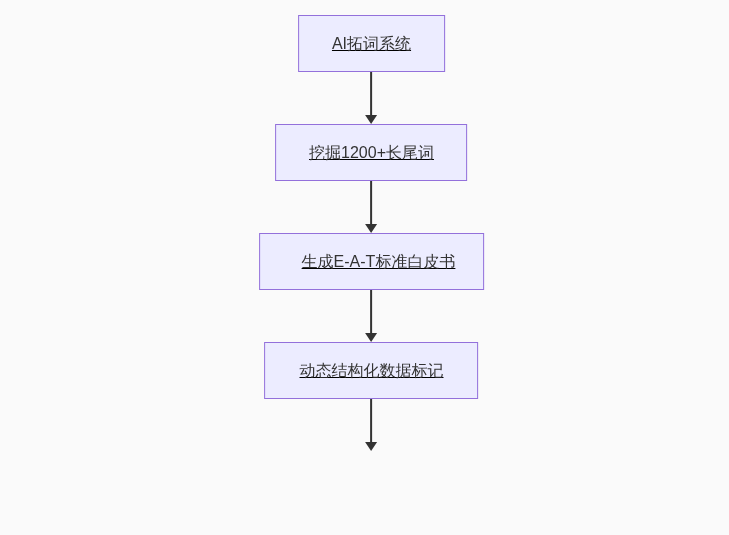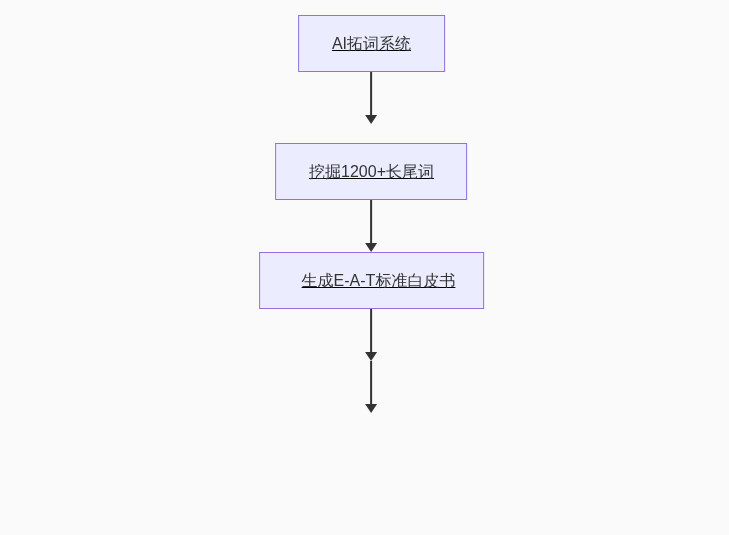--- a/index.html
+++ b/index.html
@@ -32,21 +32,21 @@
     align-items: center;
     justify-content: center;
     background: var(--node-fill, #ececff);
     border: 1px solid var(--node-border, #9370db);
     color: var(--text, #333333);
     font-size: 16px;
     line-height: 1;
     white-space: nowrap;
   }
   .n1 { min-width: 147px; }
-  .n2 { min-width: 192px; margin-top: 19px; }
+  .n2 { min-width: 192px; }
   .n3 { min-width: 224px; padding-left: 42px; }
   .n4 { min-width: 214px; }
   .n5 { min-width: 236px; }
   .edge {
     height: 52px;
     display: flex;
     flex-direction: column;
     align-items: center;
   }
   .edge-line {
@@ -88,20 +88,23 @@
 
     <div class="node n3">
       <span class="node-label">生成E-A-T标准白皮书</span>
     </div>
 
     <div class="edge">
       <div class="edge-line"></div>
       <div class="edge-head"></div>
     </div>
 
+    <div class="node n4">
+      <span class="node-label">动态结构化数据标记</span>
+    </div>
 
     <div class="edge">
       <div class="edge-line"></div>
       <div class="edge-head"></div>
     </div>
 
 
   </div>
 </div>
 

